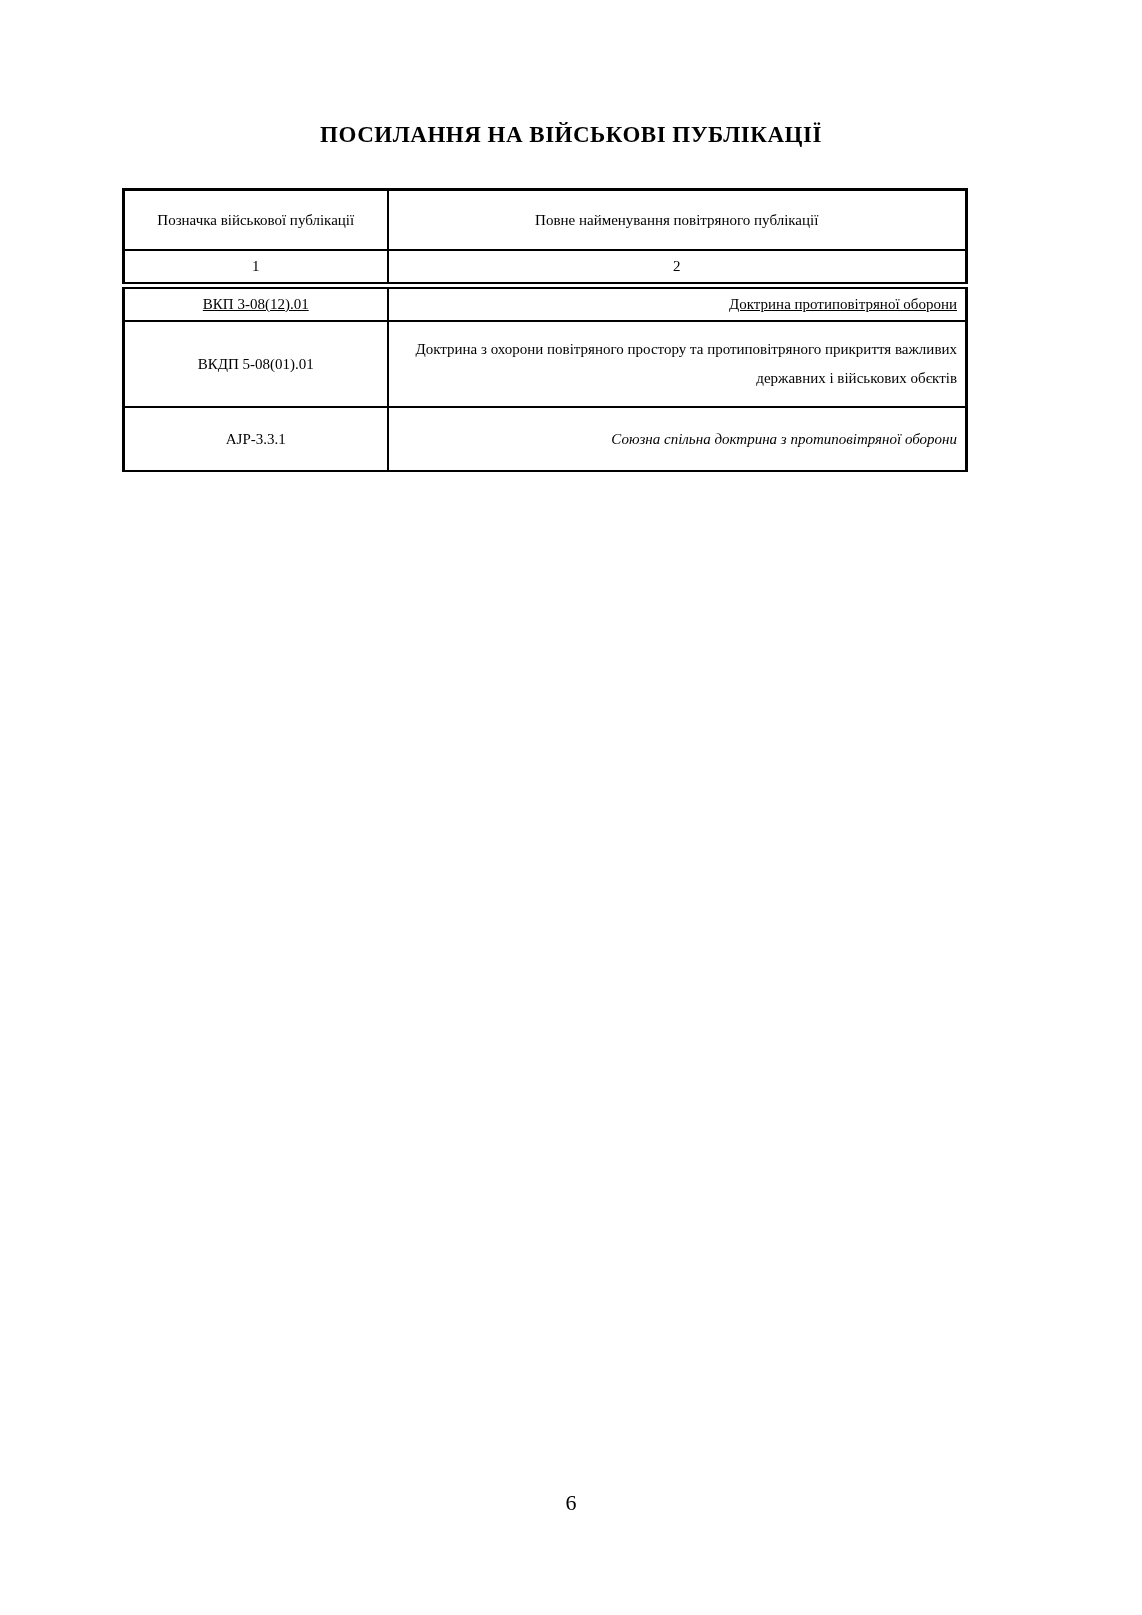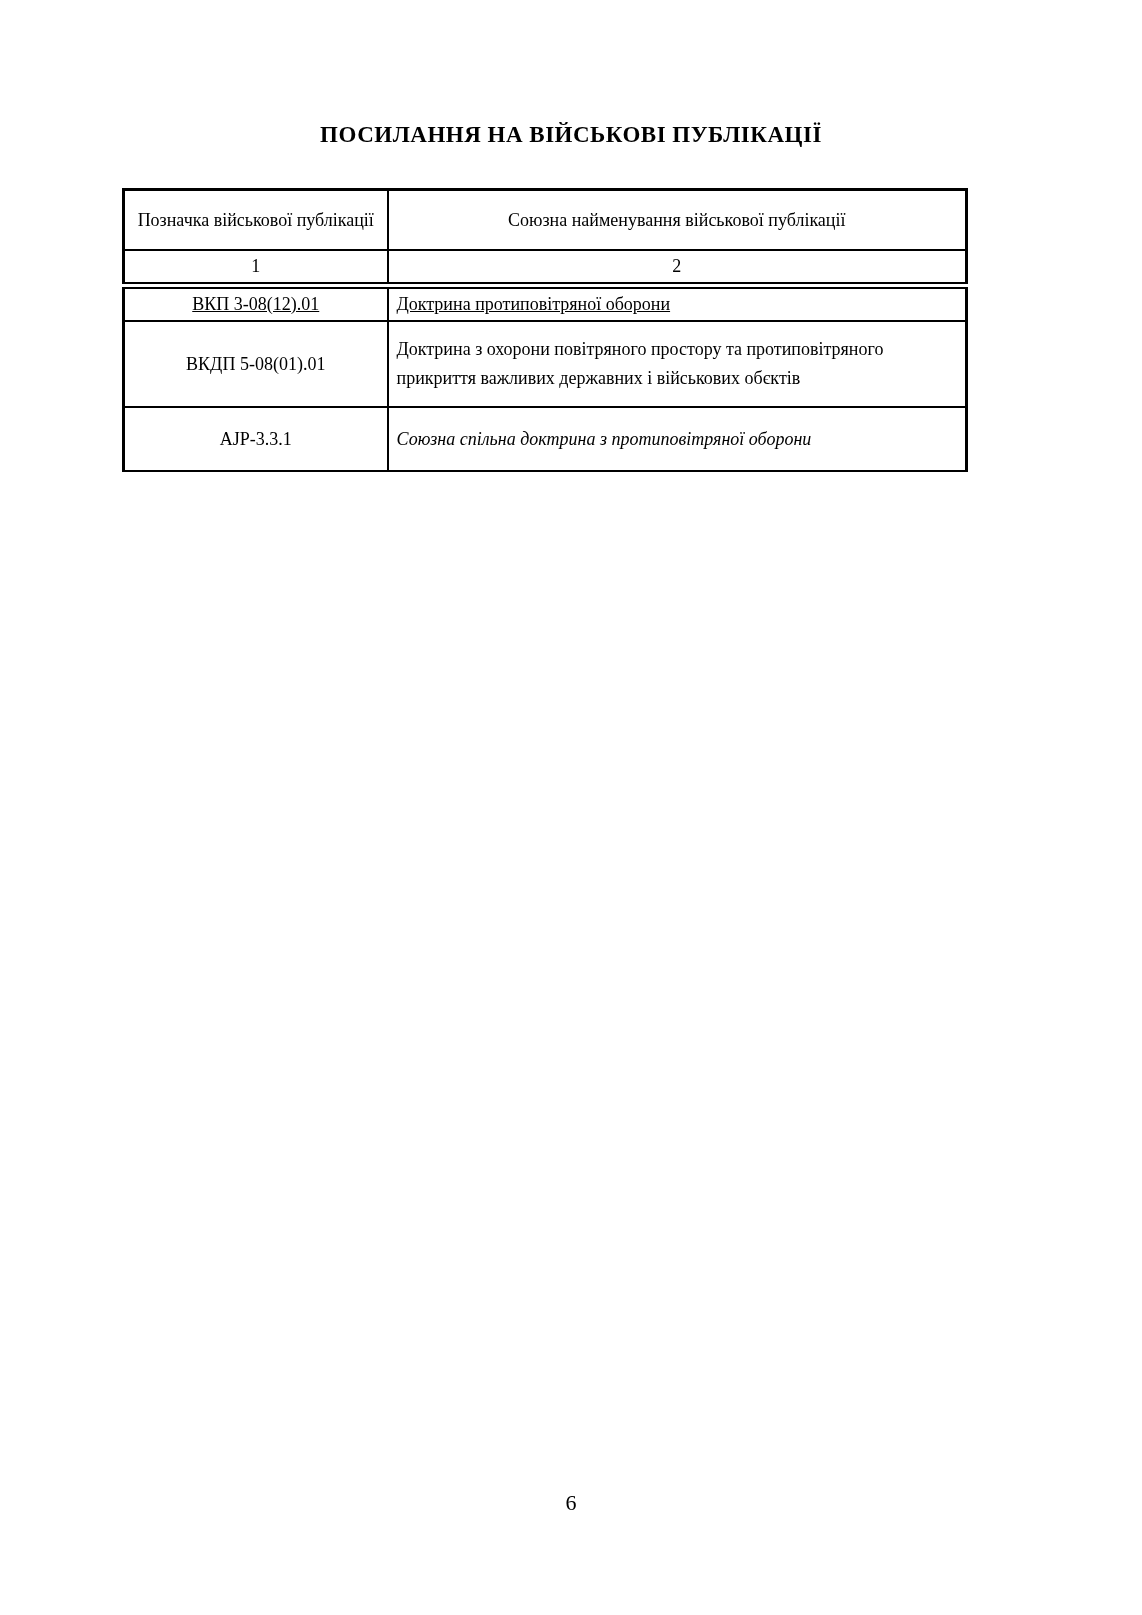--- a/index.html
+++ b/index.html
@@ -28,39 +28,39 @@
     letter-spacing: 0.5px;
     color: #000000;
   }
   .pub-table {
     position: absolute;
     left: 122px;
     top: 188px;
     width: 843px;
     border-collapse: collapse;
     table-layout: fixed;
-    font-size: 18px;
+    font-size: 15px;
     line-height: 29px;
     color: #000000;
   }
   .pub-table td, .pub-table th {
     border: 2px solid #000000;
     padding: 1px 8px;
     font-weight: normal;
     vertical-align: middle;
     overflow: hidden;
   }
   .pub-table .outer-t { border-top-width: 3px; }
   .pub-table .outer-b { border-bottom-width: 3px; }
   .pub-table .outer-l { border-left-width: 3px; }
   .pub-table .outer-r { border-right-width: 3px; }
   .col-designation { width: 264px; }
   .col-name { width: 579px; }
   .cell-center { text-align: center; }
-  .cell-left { text-align: left; }
+  .cell-left { text-align: right; }
   .header-row td { height: 56px; text-align: center; }
   .number-row td {
     height: 28px;
     text-align: center;
     border-bottom: 7px double #000000;
   }
   .row-single td { height: 24px; text-decoration: underline; }
   .row-three td.col-name-cell { height: 82px; }
   .row-two td.col-name-cell { height: 60px; font-style: italic; }
   .page-number {
@@ -81,21 +81,21 @@
   <div class="doc-title">ПОСИЛАННЯ НА ВІЙСЬКОВІ ПУБЛІКАЦІЇ</div>
 
   <table class="pub-table">
     <colgroup>
       <col class="col-designation">
       <col class="col-name">
     </colgroup>
     <tbody>
       <tr class="header-row">
         <td class="outer-t outer-l cell-center">Позначка військової публікації</td>
-        <td class="outer-t outer-r cell-center">Союзна найменування військової публікації</td>
+        <td class="outer-t outer-r cell-center">Повне найменування повітряного публікації</td>
       </tr>
       <tr class="number-row">
         <td class="outer-l">1</td>
         <td class="outer-r">2</td>
       </tr>
       <tr class="row-single">
         <td class="outer-l cell-center">ВКП 3-08(12).01</td>
         <td class="outer-r cell-left col-name-cell">Доктрина протиповітряної оборони</td>
       </tr>
       <tr class="row-three">

